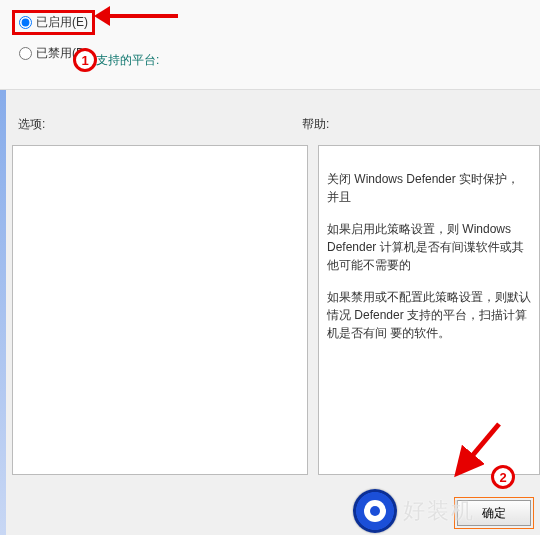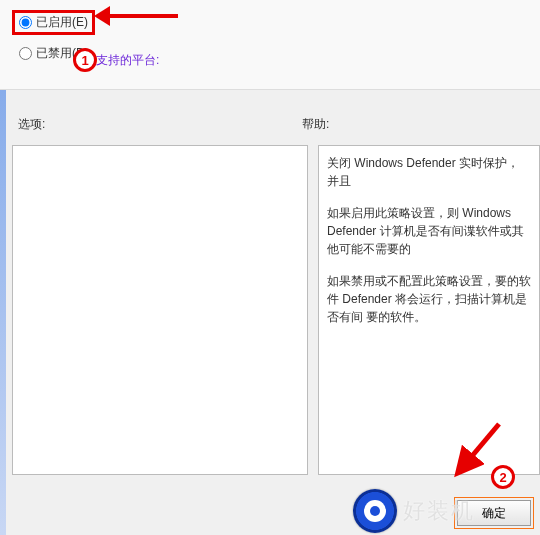--- a/index.html
+++ b/index.html
@@ -42,21 +42,21 @@
     }
     .platform-row {
       position: absolute;
       top: 52px;
       left: 96px;
       display: flex;
       align-items: center;
     }
     .platform-row .label {
       margin-right: 8px;
-      color: #6d28d9;
+      color: #0f766e;
     }
     .platform-row .value {
       color: #333;
       border-left: 1px solid #ccc;
       border-top: 1px solid #ccc;
       padding: 4px 8px;
       width: 400px;
     }
     .labels-row {
       position: absolute;
@@ -86,21 +86,21 @@
       overflow: hidden;
     }
     .options-panel {
       width: 296px;
       height: 330px;
     }
     .help-panel {
       flex: 1;
       height: 330px;
       margin-left: 10px;
-      padding: 8px 8px;
+      padding: 24px 8px;
       font-size: 12px;
       line-height: 1.5;
     }
     .help-panel p {
       margin-bottom: 14px;
     }
     .button-area {
       position: absolute;
       bottom: 6px;
       right: 6px;
@@ -233,21 +233,21 @@
 <div class="labels-row">
   <span class="options-label">选项:</span>
   <span class="help-label">帮助:</span>
 </div>
 
 <div class="panels">
   <div class="panel options-panel"></div>
   <div class="panel help-panel">
     <p>关闭 Windows Defender 实时保护，并且</p>
     <p>如果启用此策略设置，则 Windows Defender 计算机是否有间谍软件或其他可能不需要的</p>
-    <p>如果禁用或不配置此策略设置，要的软件 Defender 将会运行，扫描计算机是否有间 要的软件。</p>
+    <p>如果禁用或不配置此策略设置，则默认情况 Defender 支持的平台，扫描计算机是否有间 要的软件。</p>
   </div>
 </div>
 
 <div class="button-area">
   <span class="ok-button-wrap">
     <button class="ok-button">确定</button>
   </span>
 </div>
 
 <div class="arrow1"></div>

